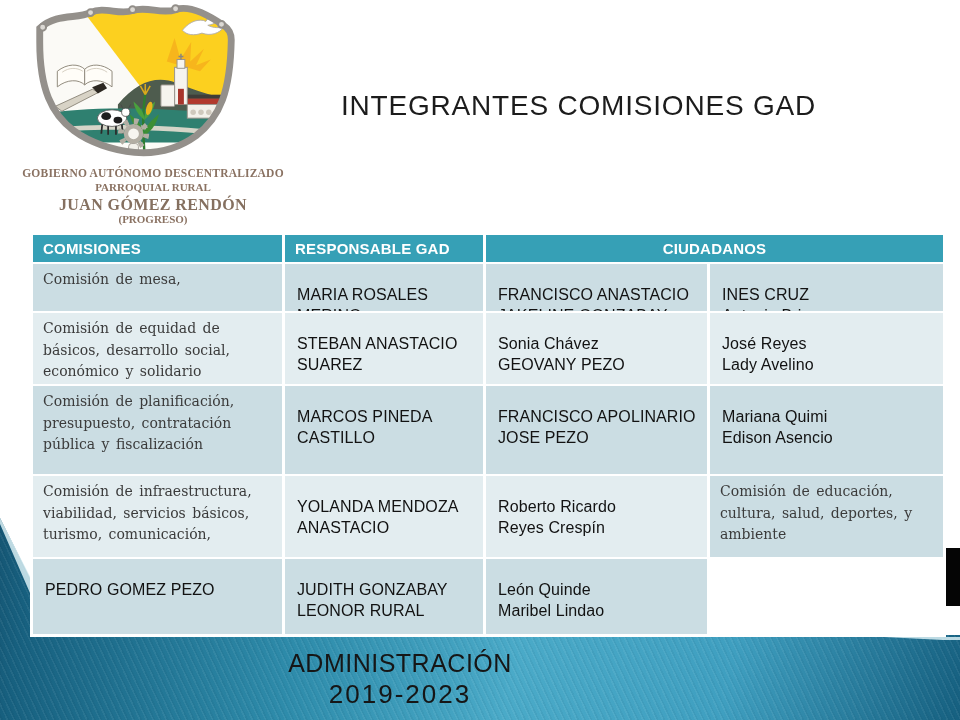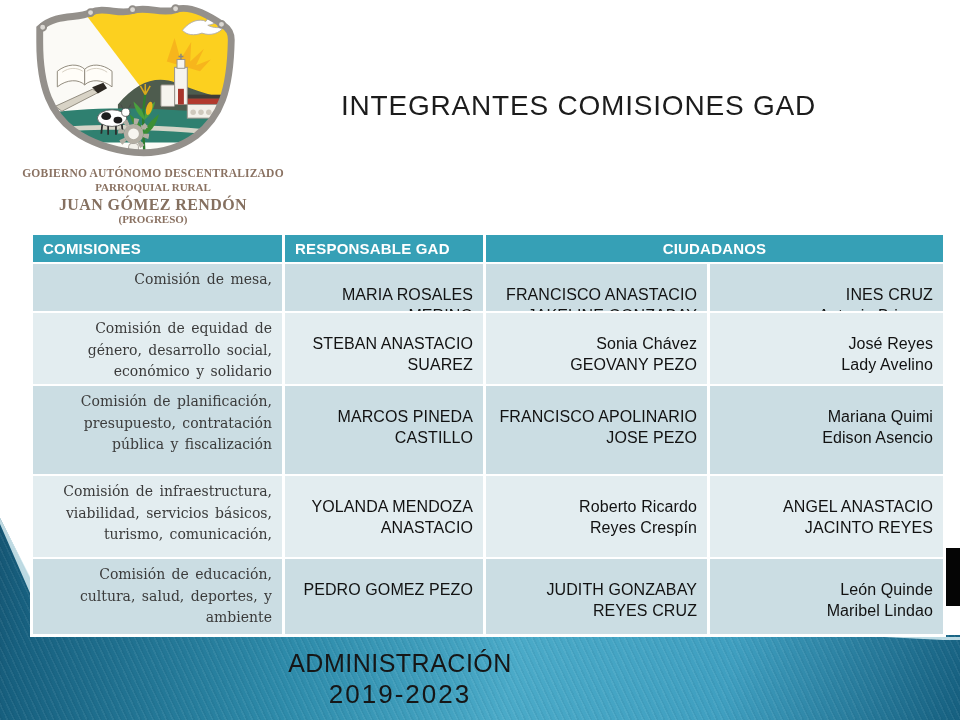--- a/index.html
+++ b/index.html
@@ -48,21 +48,21 @@
     display:grid;
     grid-template-columns:249px 198px 221px 233px;
     grid-template-rows:27px 47px 71px 88px 81px 75px;
     gap:2px 3px;
   }
   .th {
     background:var(--header); color:#fff; font-weight:bold; font-size:15px;
     letter-spacing:.2px; display:flex; align-items:center; padding:8px 10px; overflow:hidden;text-align:right;
   }
   .th-center { justify-content:center; grid-column:3 / 5; }
-  .cell { overflow:hidden; white-space:pre-line;text-align:right; }
+  .cell { overflow:hidden; white-space:pre-line; }
   .c-com {
     font-family:"DejaVu Serif", serif; font-size:14px; color:#3b3b3b;
     line-height:1.55; word-spacing:2px; padding:5px 10px 0 10px;
   }
   .c-name {
     font-size:16px; color:#121212; line-height:1.32; letter-spacing:.1px;
     padding:20px 10px 0 12px;
   }
   .dark  { background:var(--row_dark); }
   .light { background:var(--row_light); }
@@ -181,21 +181,21 @@
 
     <div class="cell c-com dark">Comisión de mesa,</div>
     <div class="cell c-name dark">MARIA ROSALES
 MERINO</div>
     <div class="cell c-name dark">FRANCISCO ANASTACIO
 JAKELINE GONZABAY</div>
     <div class="cell c-name dark">INES CRUZ
 Antonio Briones</div>
 
     <div class="cell c-com light">Comisión de equidad de
-género, desarrollo social,
+básicos, desarrollo social,
 económico y solidario</div>
     <div class="cell c-name light">STEBAN ANASTACIO
 SUAREZ</div>
     <div class="cell c-name light">Sonia Chávez
 GEOVANY PEZO</div>
     <div class="cell c-name light">José Reyes
 Lady Avelino</div>
 
     <div class="cell c-com dark">Comisión de planificación,
 presupuesto, contratación
@@ -207,29 +207,27 @@
     <div class="cell c-name dark">Mariana Quimi
 Edison Asencio</div>
 
     <div class="cell c-com light">Comisión de infraestructura,
 viabilidad, servicios básicos,
 turismo, comunicación,</div>
     <div class="cell c-name light">YOLANDA MENDOZA
 ANASTACIO</div>
     <div class="cell c-name light">Roberto Ricardo
 Reyes Crespín</div>
-    <div class="cell c-name light">ANGEL ANASTACIO
-JACINTO REYES</div>
 
     <div class="cell c-com dark">Comisión de educación,
 cultura, salud, deportes, y
 ambiente</div>
     <div class="cell c-name dark">PEDRO GOMEZ PEZO</div>
     <div class="cell c-name dark">JUDITH GONZABAY
-REYES CRUZ</div>
+LEONOR RURAL</div>
     <div class="cell c-name dark">León Quinde
 Maribel Lindao</div>
   </div>
 
   <div class="footer">
     <div class="f1">ADMINISTRACIÓN</div>
     <div class="f2">2019-2023</div>
   </div>
 
 </div>

